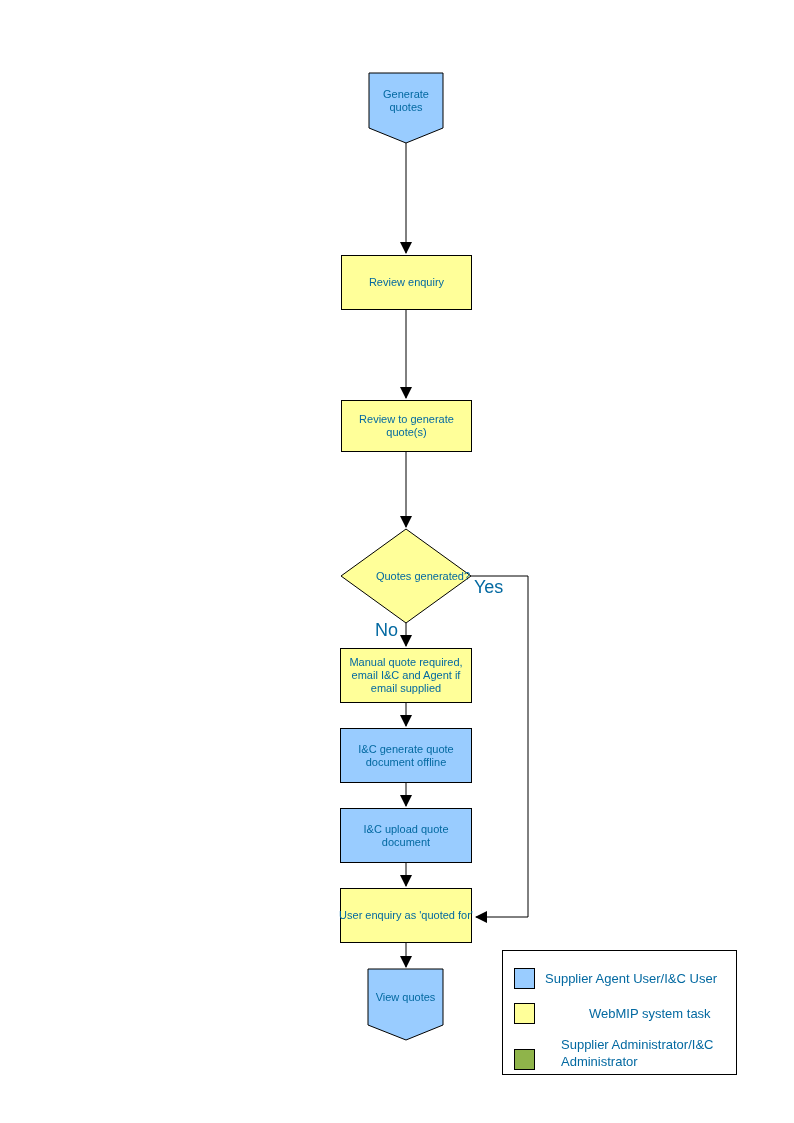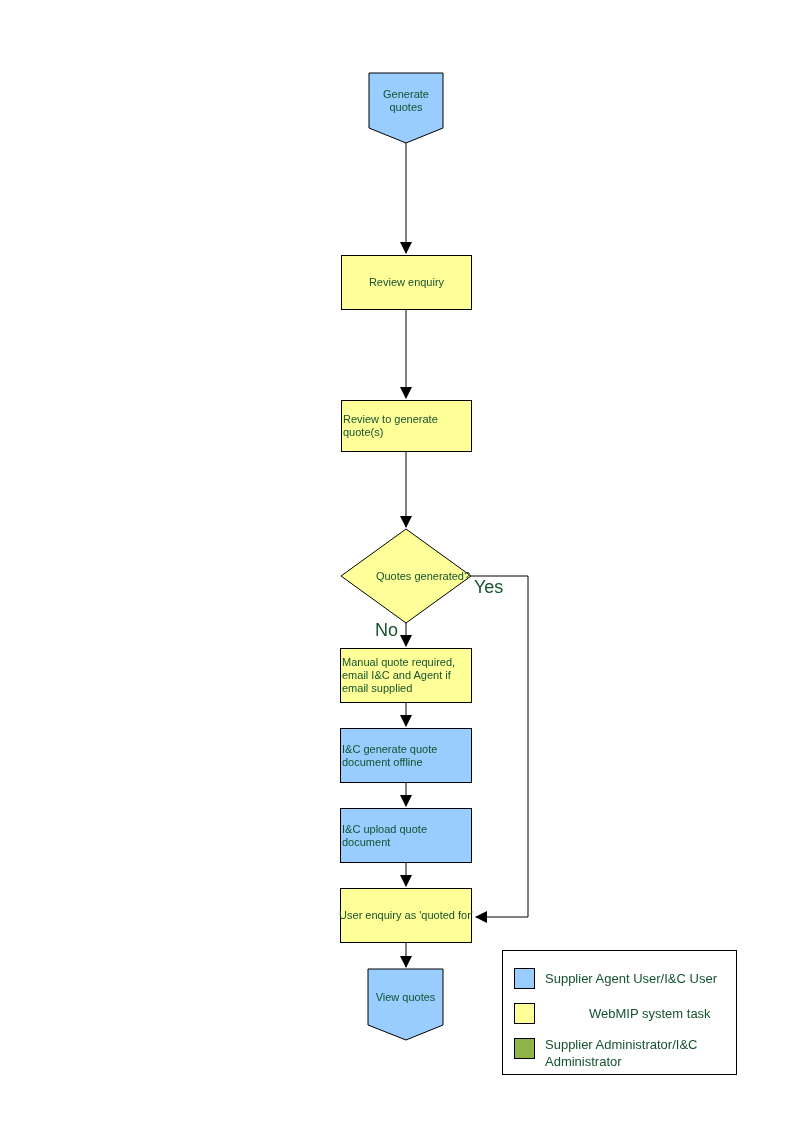--- a/index.html
+++ b/index.html
@@ -1,39 +1,39 @@
 <!DOCTYPE html>
 <html><head>
 <meta charset="utf-8">
 <style>
   html,body { margin:0; padding:0; background:#ffffff; }
   .page {
     position:relative; width:794px; height:1123px; background:#ffffff;
-    font-family:"Liberation Sans", sans-serif; color:#14532d; overflow:hidden;
+    font-family:"Liberation Sans", sans-serif; color:#0369a1; overflow:hidden;
   }
   .overlay { position:absolute; left:0; top:0; }
   .connector { stroke:#000; stroke-width:1; fill:none; }
   .shape { stroke:#000; stroke-width:1; }
   .node-label {
     position:absolute; display:flex; align-items:center; justify-content:center;
     text-align:center; font-size:11px; line-height:13px;
   }
   .rect-node {
     position:absolute; box-sizing:border-box; border:1px solid #000;
     display:flex; align-items:center; justify-content:center;
-    text-align:left; font-size:11px; line-height:13px; padding:1px;
+    text-align:center; font-size:11px; line-height:13px; padding:1px;
   }
   .nowrap { white-space:nowrap; }
   .edge-label { position:absolute; font-size:18px; line-height:1; }
   .legend {
     position:absolute; left:502px; top:950px; width:235px; height:125px;
     box-sizing:border-box; border:1px solid #000; background:#fff;padding-left:41px;
   }
   .legend-row { position:absolute; left:11px; display:flex; align-items:center; }
-  .legend-row.top-align { align-items:flex-start; }
+  .legend-row.top-align { align-items:flex-end;gap:16px; }
   .swatch {
     width:19px; height:19px; border:1px solid #000; box-sizing:content-box;
     flex:0 0 auto; margin-right:10px;
   }
   .legend-label { font-size:13px; line-height:17px; width:192px; }
 </style>
 </head>
 <body>
 
 <div class="page">

